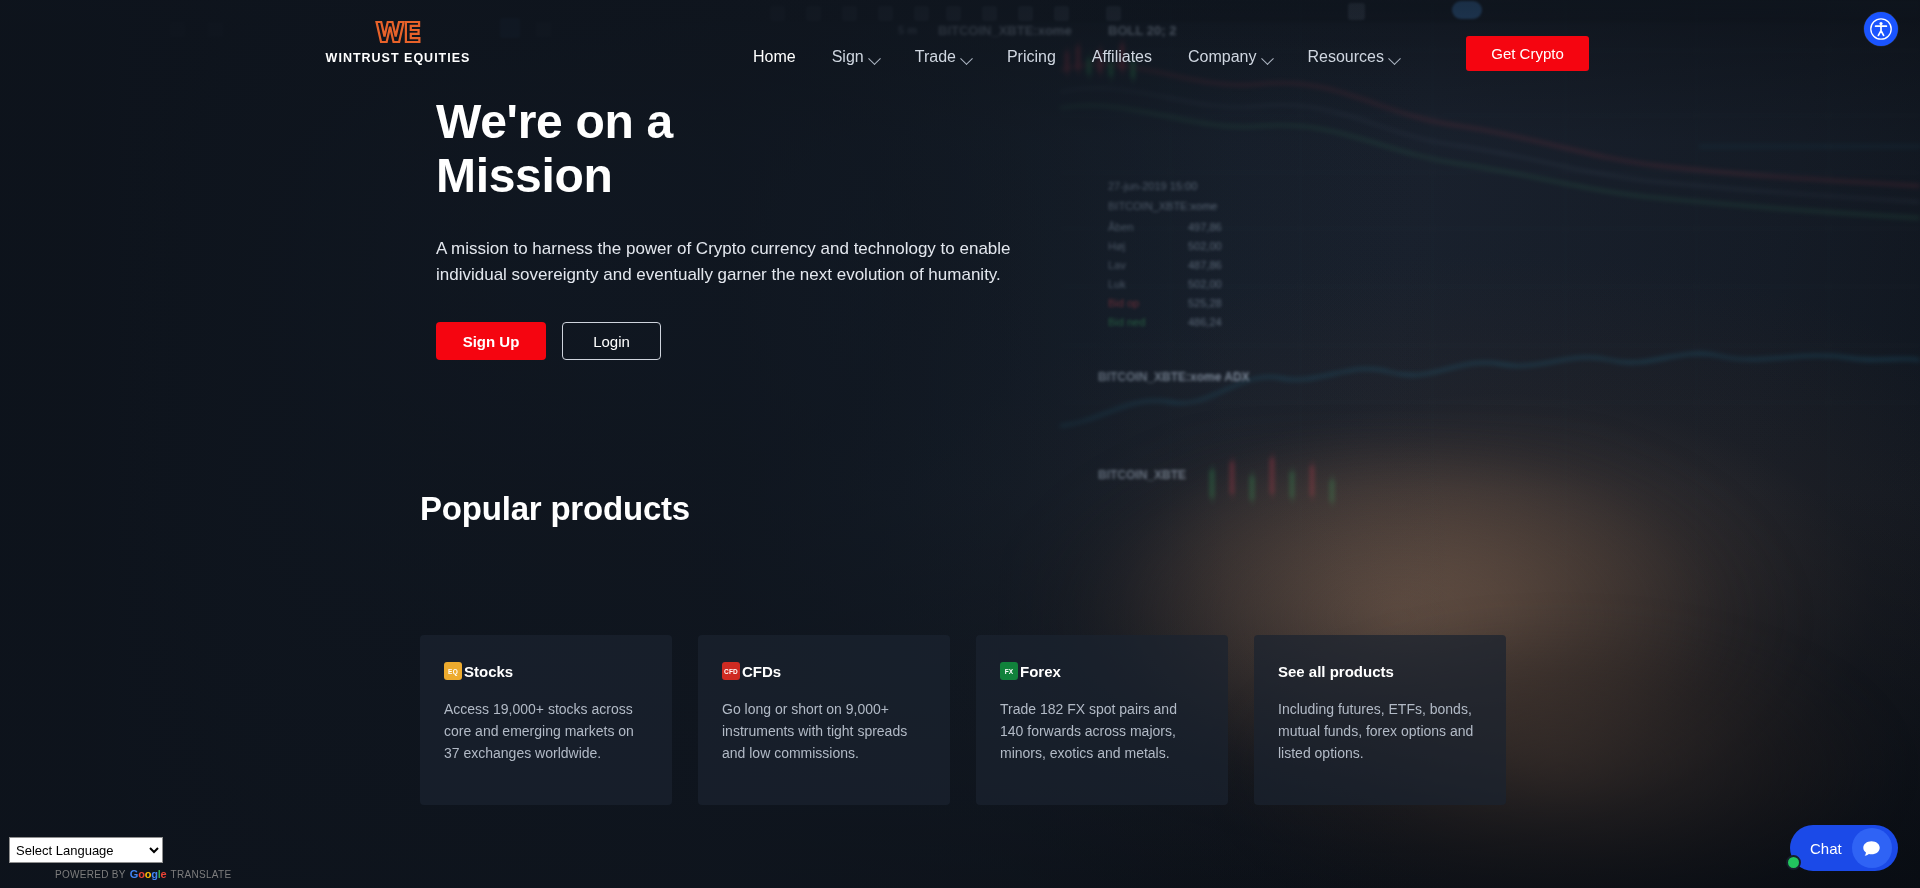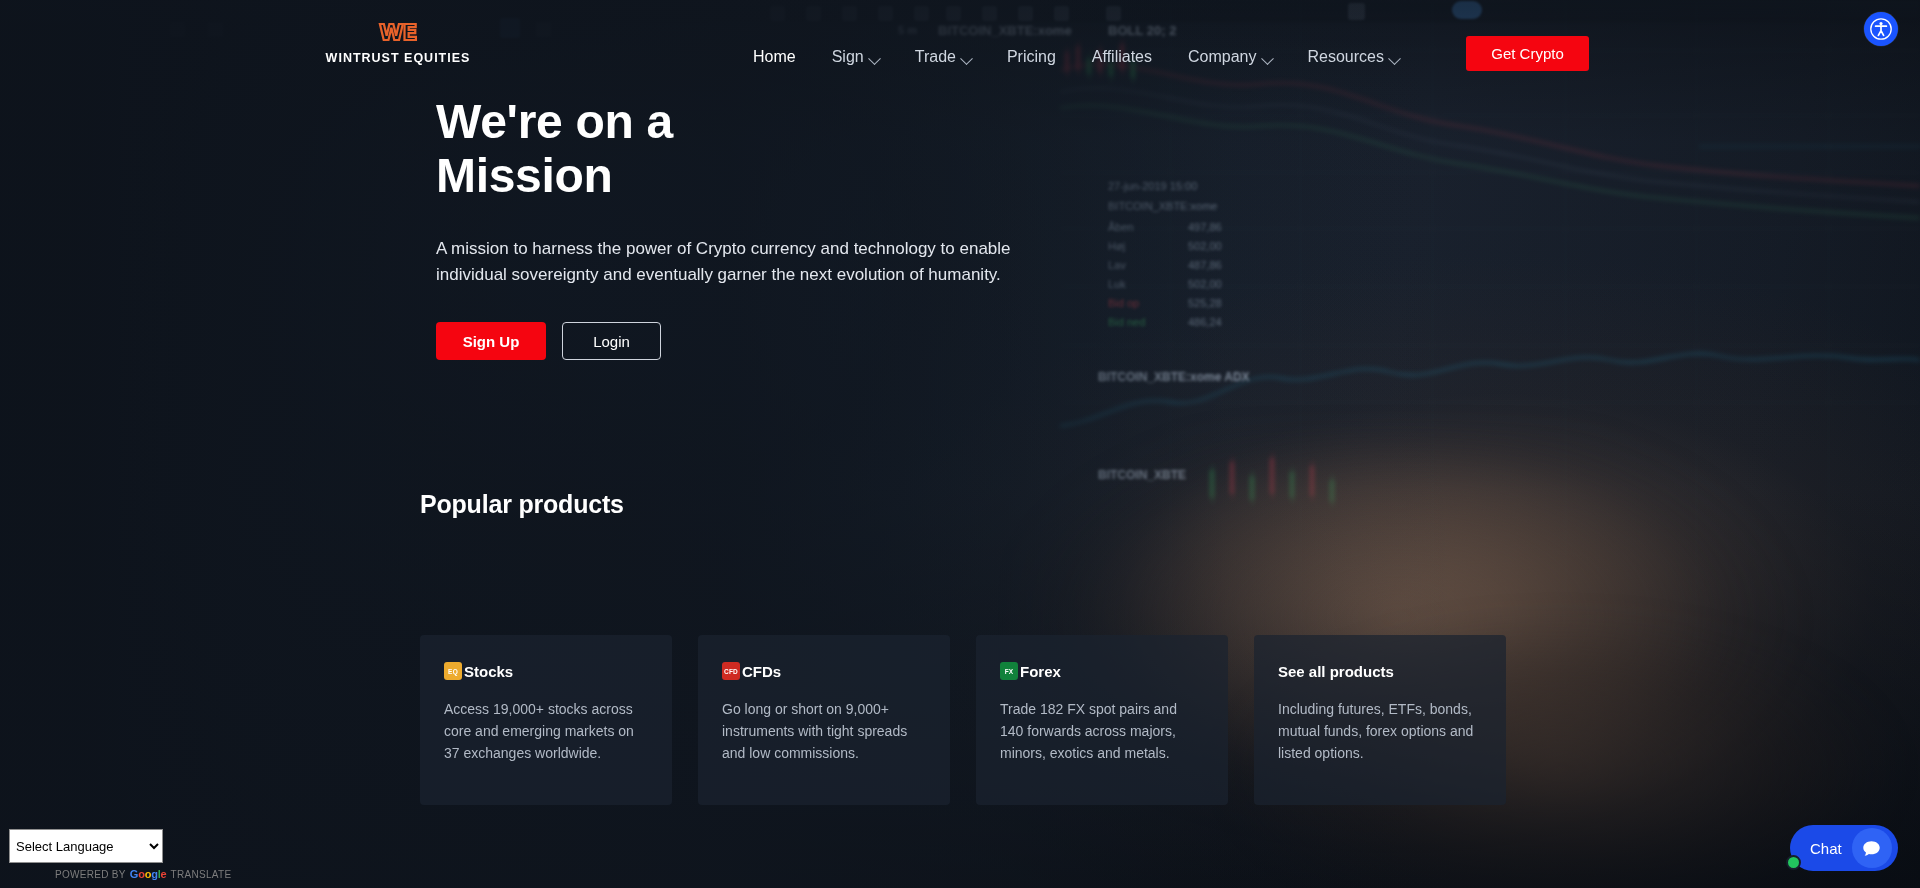--- a/index.html
+++ b/index.html
@@ -143,21 +143,21 @@
   }
 
   .logo-wrap {
     position: absolute;
     left: 318px; top: 18px;
     width: 160px;
     text-align: center;
     cursor: pointer;
   }
   .logo-mark {
-    font-size: 22px;
+    font-size: 26px;
     font-weight: 700;
     letter-spacing: -1px;
     line-height: 30px;
     color: transparent;
     -webkit-text-stroke: 2.2px #e8622a;
     font-family: "DejaVu Sans", sans-serif;
   }
   .logo-text {
     margin-top: 3px;
     font-size: 12.5px;
@@ -260,21 +260,21 @@
   }
 
   
   .products {
     position: absolute;
     left: 420px; top: 490px;
     width: 1180px;
     z-index: 30;
   }
   .products h2 {
-    font-size: 25px;
+    font-size: 33px;
     font-weight: 700;
     color: #ffffff;
     letter-spacing: -0.2px;
   }
   .cards {
     position: absolute;
     left: 0; top: 145px;
     display: flex;
     gap: 26px;
   }
@@ -317,21 +317,21 @@
   }
 
   
   .gtranslate {
     position: absolute;
     left: 9px; bottom: 8px;
     z-index: 60;
   }
   .gt-select {
     width: 154px;
-    height: 34px;
+    height: 26px;
     font-size: 13px;
     font-family: "Liberation Sans", sans-serif;
     color: #000;
     background: #ffffff;
     border: 1px solid #8f8f8f;
     border-radius: 0;
     padding: 1px 2px;
     cursor: pointer;
   }
   .gt-powered {

